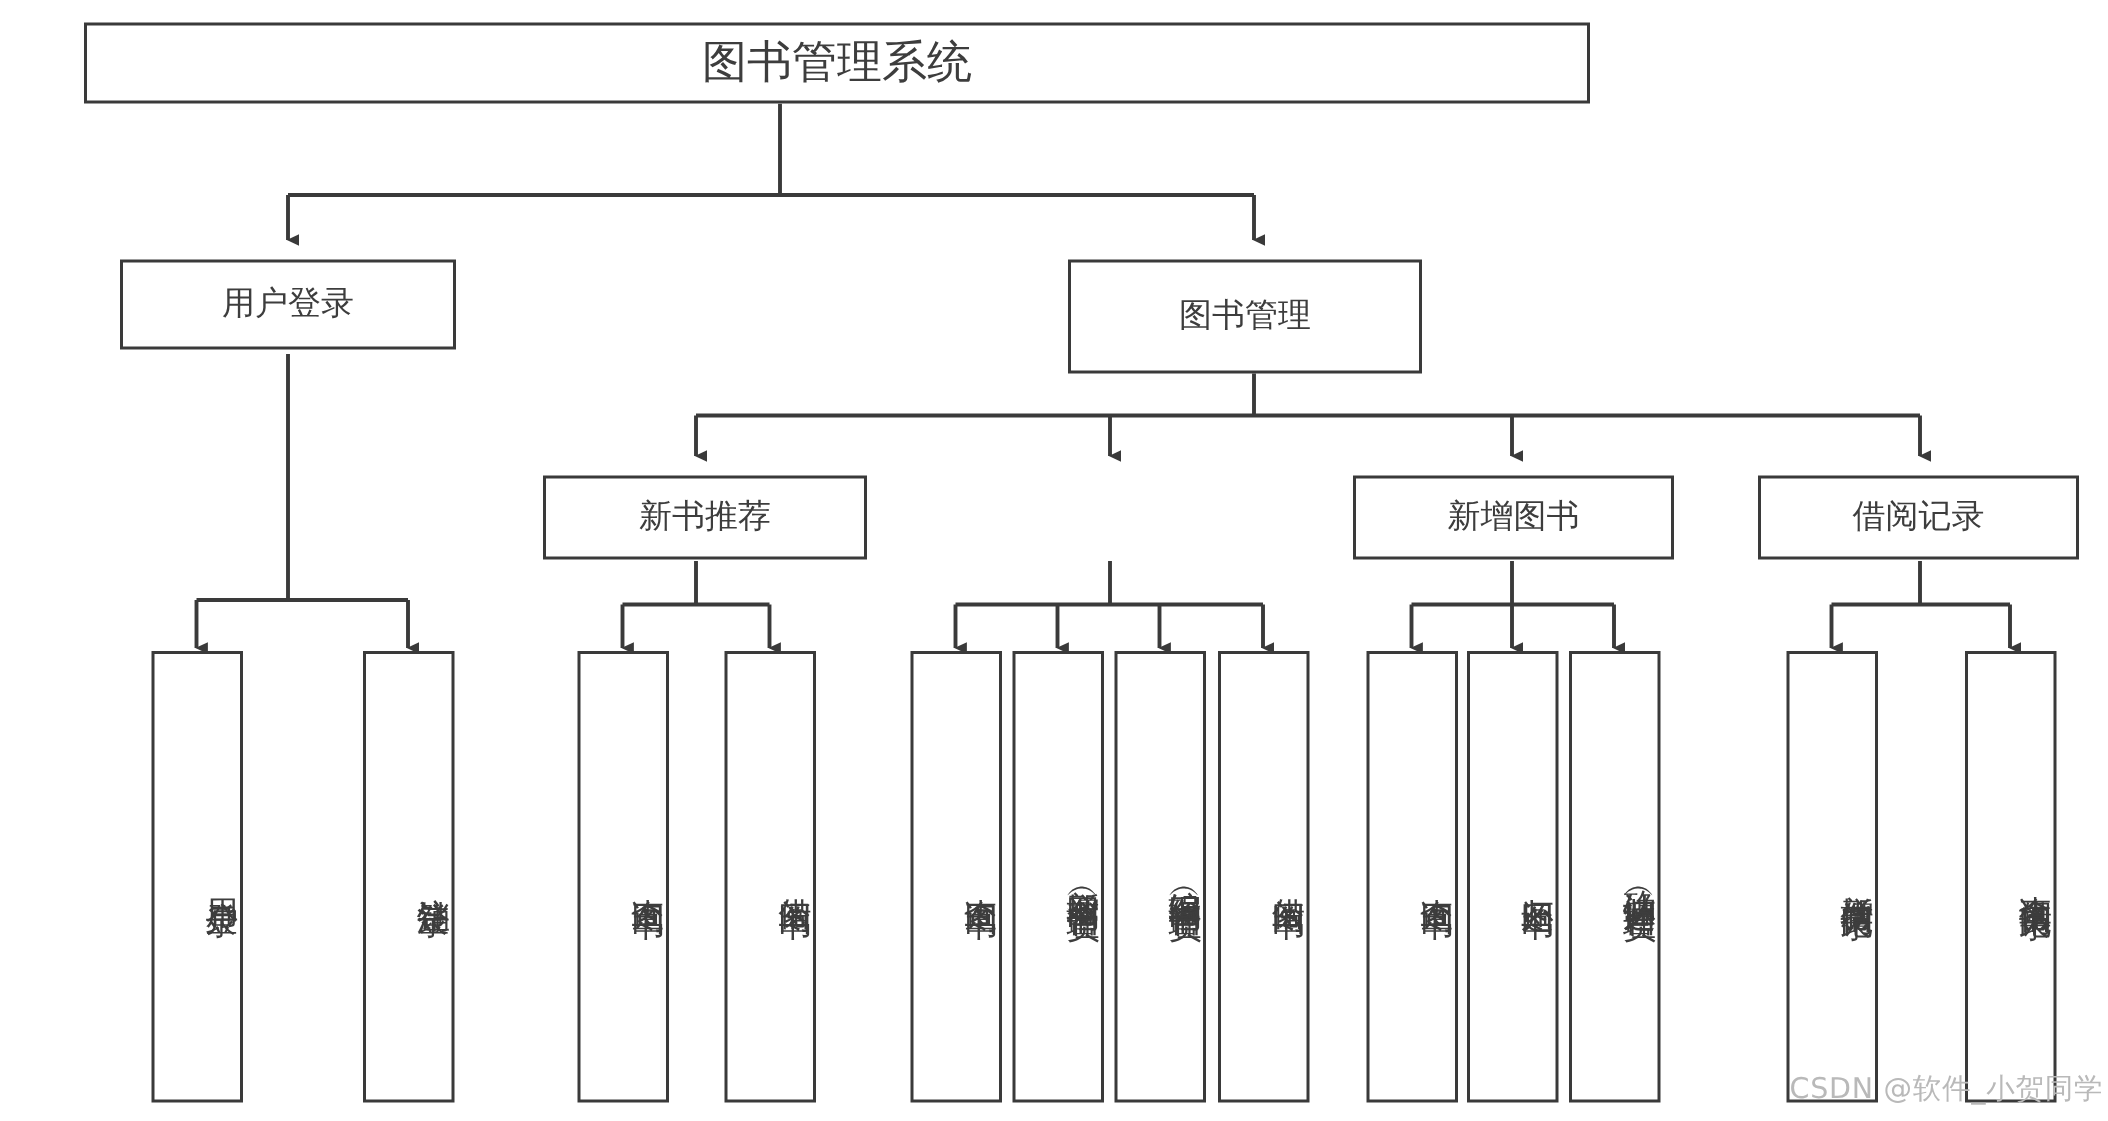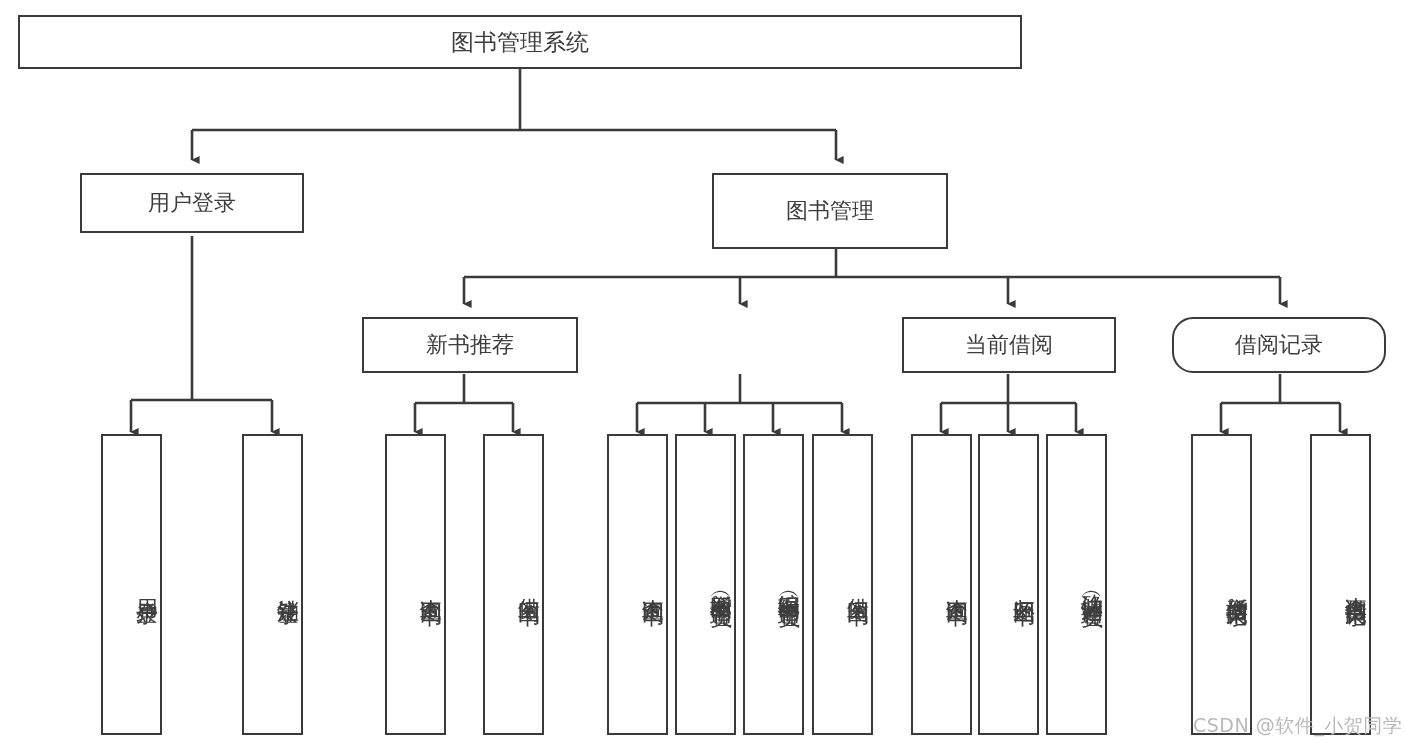--- a/index.html
+++ b/index.html
@@ -32,21 +32,22 @@
     background: #ffffff;
     border: 2.5px solid #3a3a3a;
     display: flex;
     align-items: center;
     justify-content: center;
     color: #3d3d3d;
     text-align: center;
     line-height: 1.15;
   }
   .node.root {
-    font-size: 23px;
+    font-size: 30px;
+    margin-left: 38px;
   }
   .node.level2 {
     font-size: 22px;
   }
   .node.leaf {
     font-size: 22px;
     writing-mode: vertical-rl;
     text-orientation: upright;
     letter-spacing: 2px;
     padding: 6px 0;
@@ -133,24 +134,24 @@
   <div class="node level2" style="left:712px; top:173px; width:236px; height:76px;">
     <span class="txt">图书管理</span>
   </div>
 
   <div class="node level2" style="left:362px; top:317px; width:216px; height:56px;">
     <span class="txt">新书推荐</span>
   </div>
 
 
   <div class="node level2" style="left:902px; top:317px; width:214px; height:56px;">
-    <span class="txt">当前借阅</span>
-  </div>
-
-  <div class="node level2" style="left:1172px; top:317px; width:214px; height:56px;border-radius:21px;">
+    <span class="txt">新增图书</span>
+  </div>
+
+  <div class="node level2" style="left:1172px; top:317px; width:214px; height:56px;">
     <span class="txt">借阅记录</span>
   </div>
 
   <div class="node leaf" style="left:101px; top:434px; width:61px; height:301px;">
     <span class="txt">用户登录</span>
   </div>
 
   <div class="node leaf" style="left:242px; top:434px; width:61px; height:301px;">
     <span class="txt">注销登录</span>
   </div>

